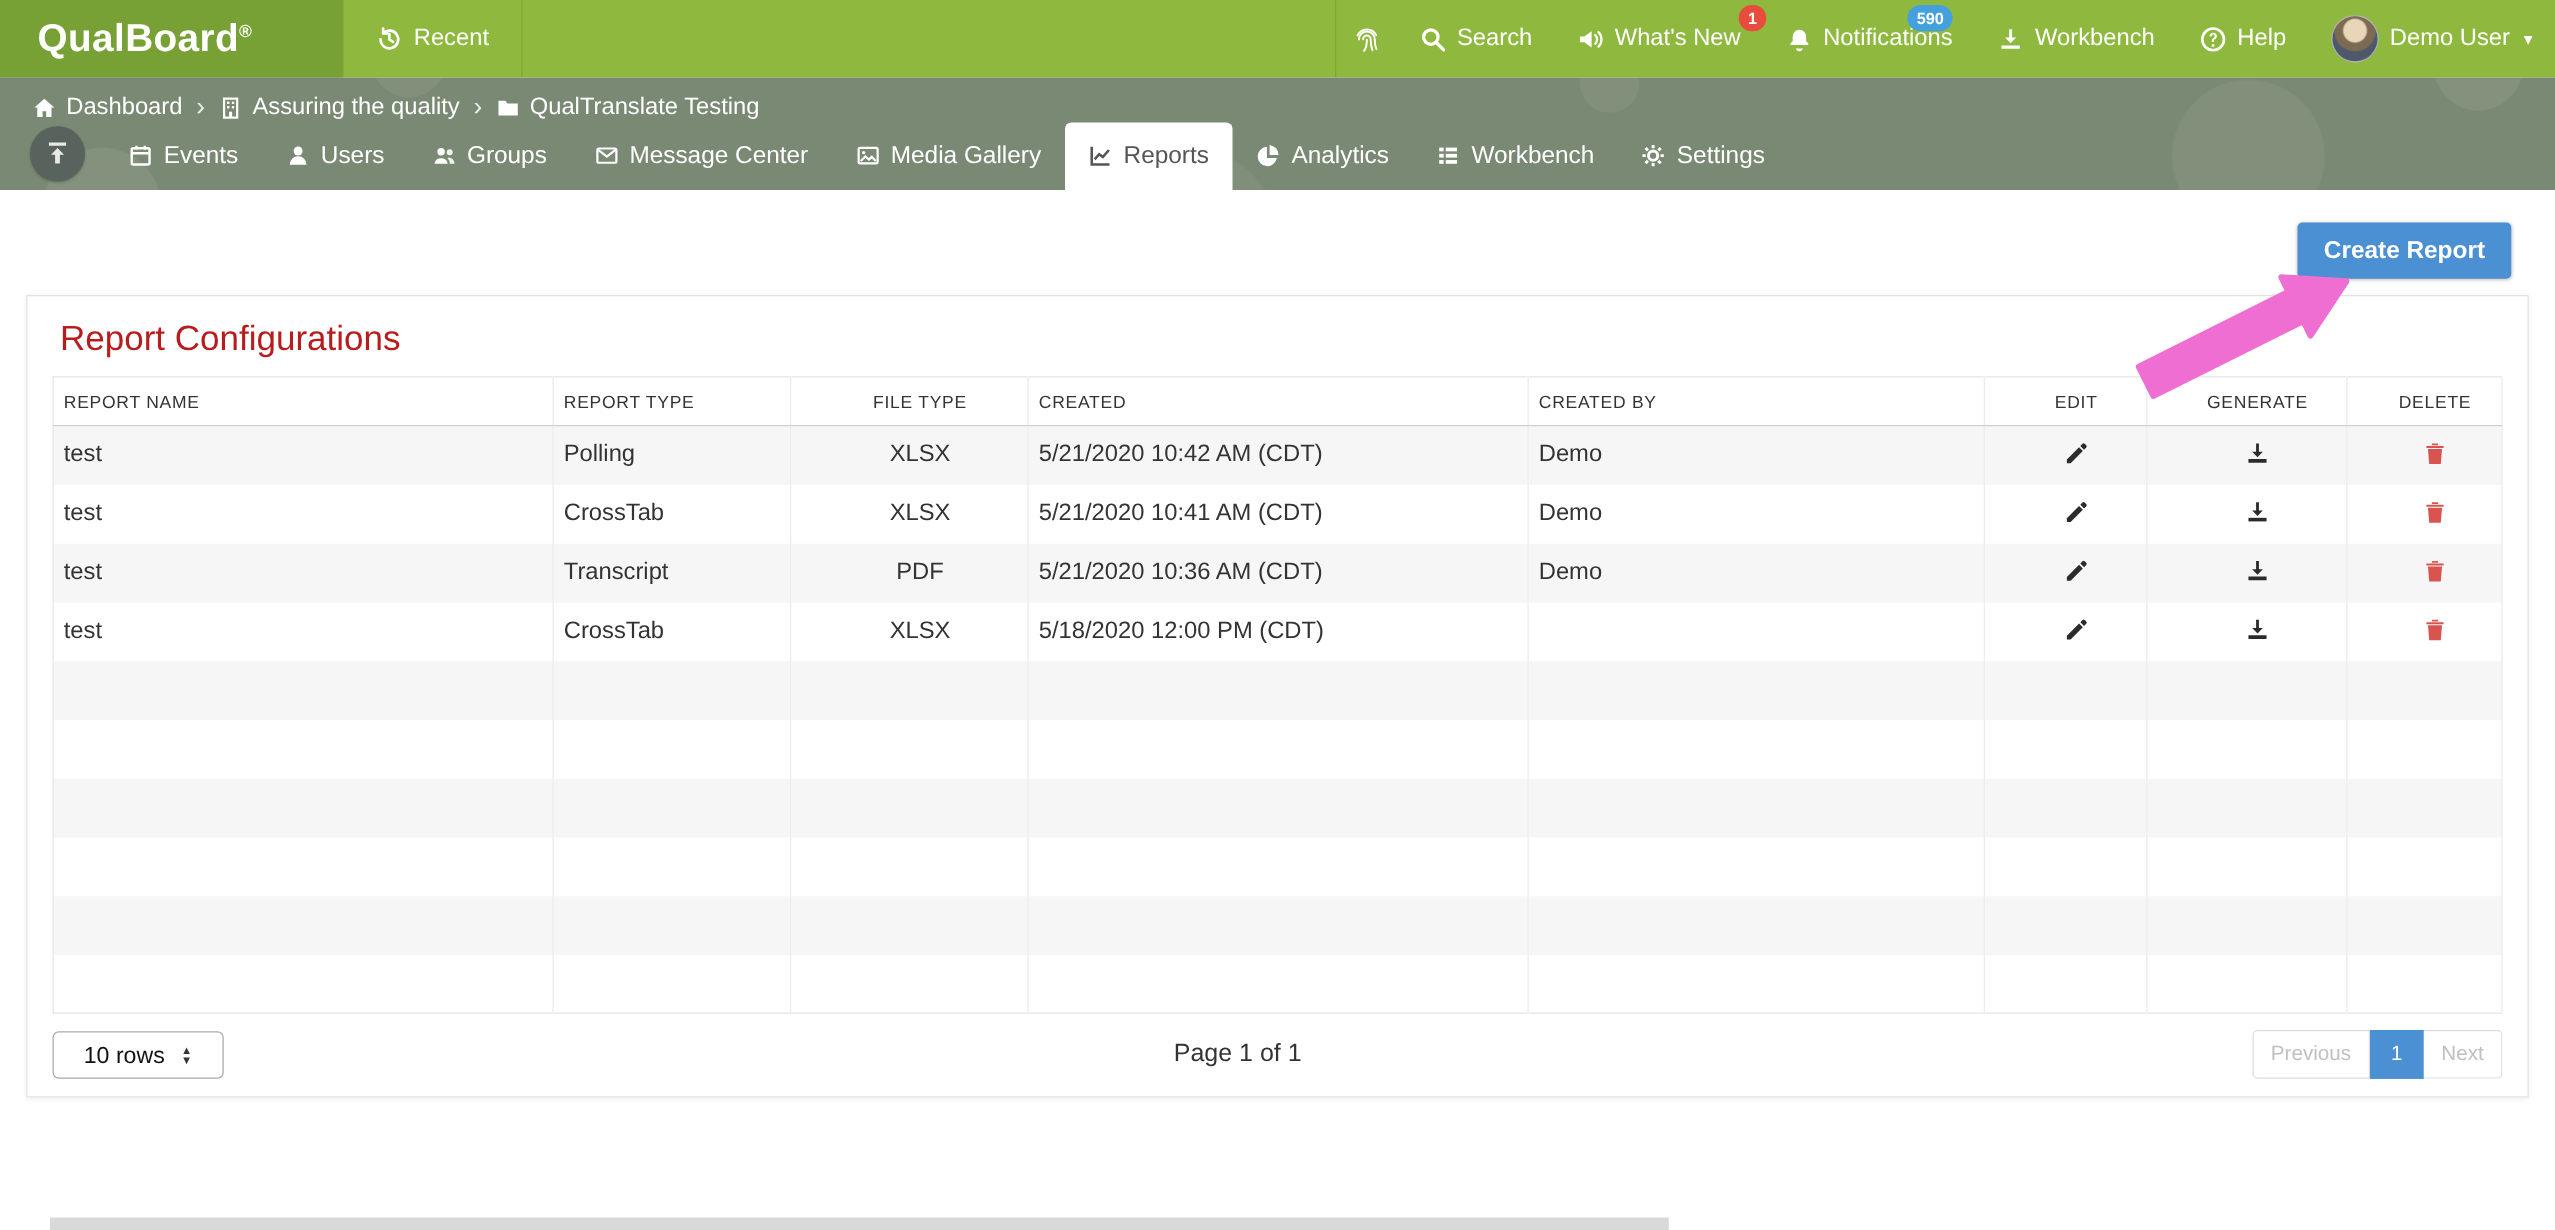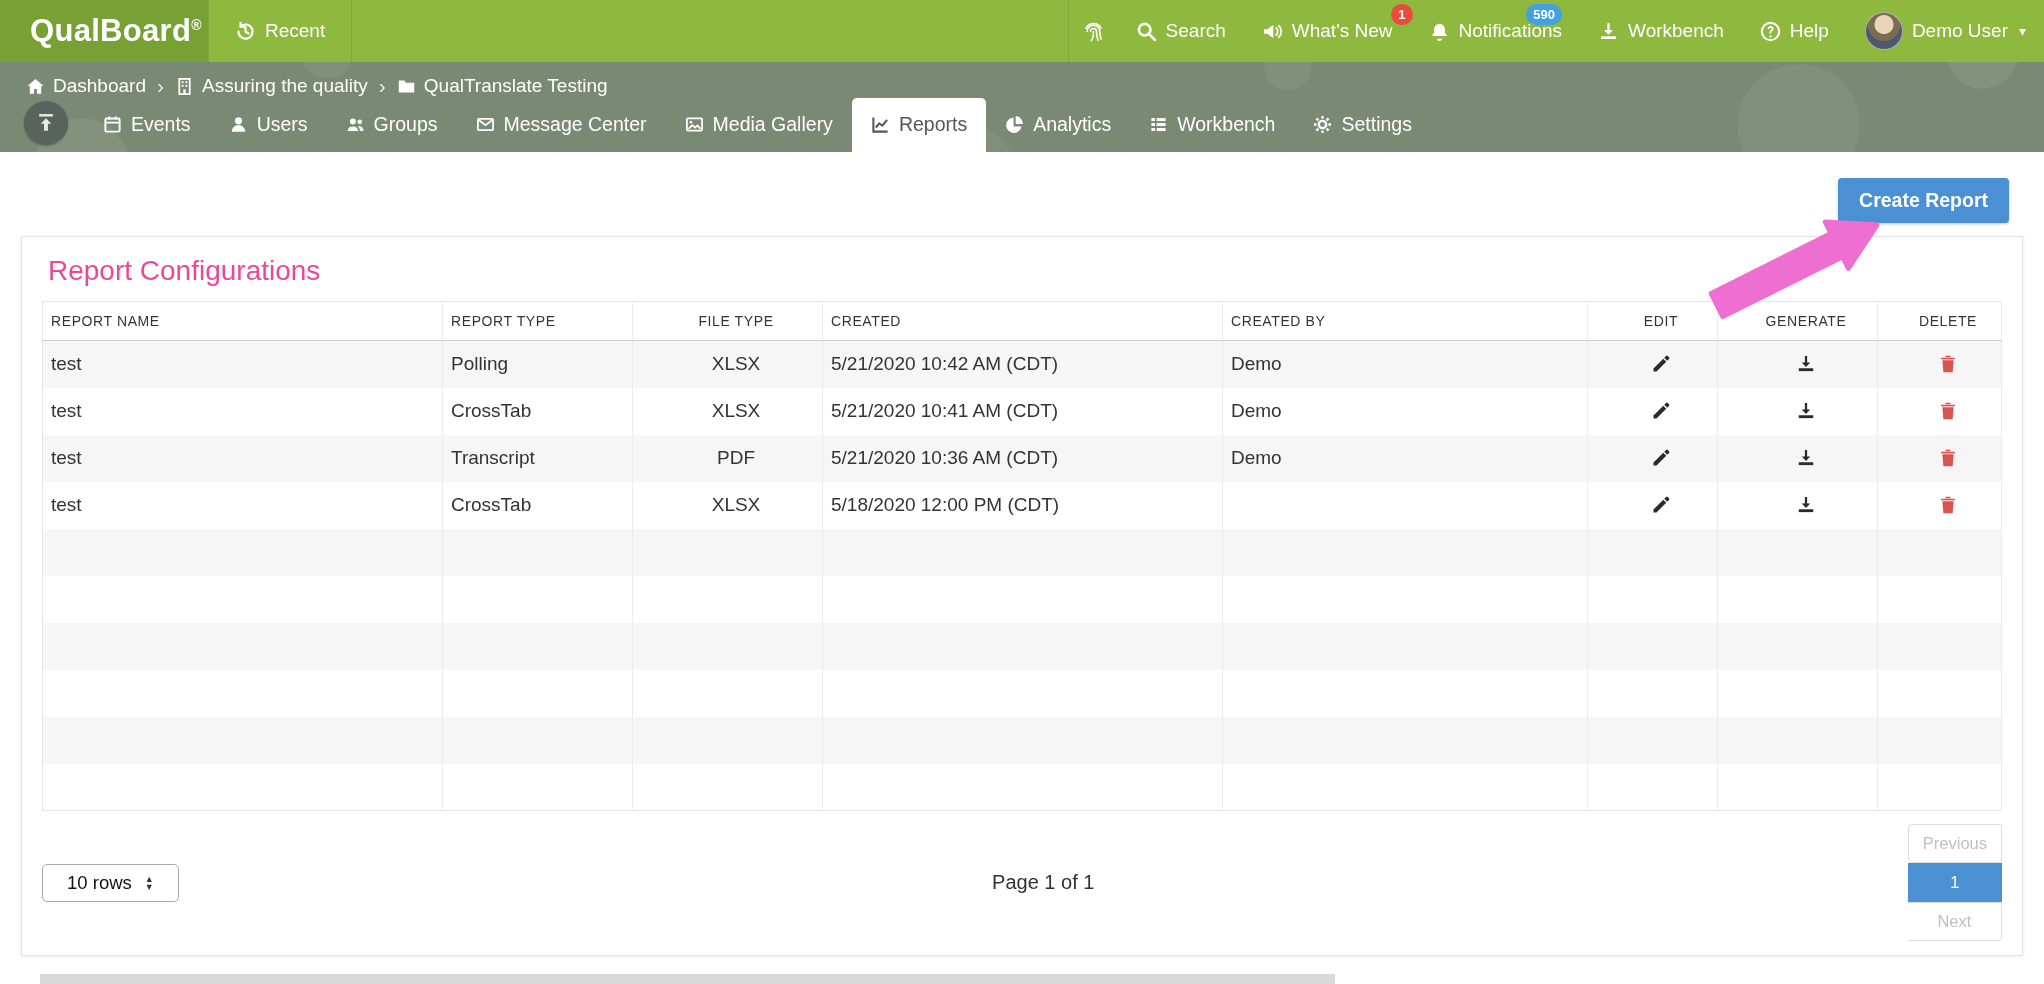--- a/index.html
+++ b/index.html
@@ -15,21 +15,21 @@
 
   
   .topbar {
     height: 62px;
     background: #8eb93e;
     display: flex;
     align-items: stretch;
     color: #fff;
   }
   .logo-box {
-    width: 208px;
+    width: 274px;
     background: #78a135;
     display: flex;
     align-items: center;
     padding-left: 30px;
     flex: none;
   }
   .logo-text { font-size: 31px; font-weight: 700; letter-spacing: 0.3px; }
   .logo-text sup { font-size: 14px; vertical-align: super; }
   .nav-item {
     display: flex;
@@ -159,21 +159,21 @@
     right: 21px;
     top: 84px;
     background: #fff;
     border: 1px solid #e2e2e2;
     box-shadow: 0 1px 4px rgba(0,0,0,0.07);
     padding: 14px 20px 14px;
   }
   .card h1 {
     font-size: 28px;
     font-weight: 400;
-    color: #ec4899;
+    color: #b91c1c;
     margin: 4px 0 14px 6px;
   }
   table.report-table {
     width: 100%;
     border-collapse: collapse;
     table-layout: fixed;
     border: 1px solid #e5e5e5;
   }
   .report-table th {
     text-align: left;
@@ -215,21 +215,21 @@
     border-radius: 5px;
     padding: 7px 24px;
     font-size: 18.5px;
     color: #111;
     background: #fff;
     cursor: pointer;
     text-align: center;
   }
   .stepper { display: flex; flex-direction: column; font-size: 9px; line-height: 8px; color: #333; }
   .page-info { flex: 1; text-align: center; font-size: 20px; color: #333; }
-  .pagination { display: flex; flex-direction: column; }
+  .pagination { display: flex; }
   .page-btn {
     font-family: inherit;
     font-size: 16.5px;
     padding: 9px 14px;
     border: 1px solid #ddd;
     background: #fff;
     color: #c0c0c0;
     cursor: pointer;
   }
   .page-btn.prev { border-radius: 4px 0 0 4px; }

